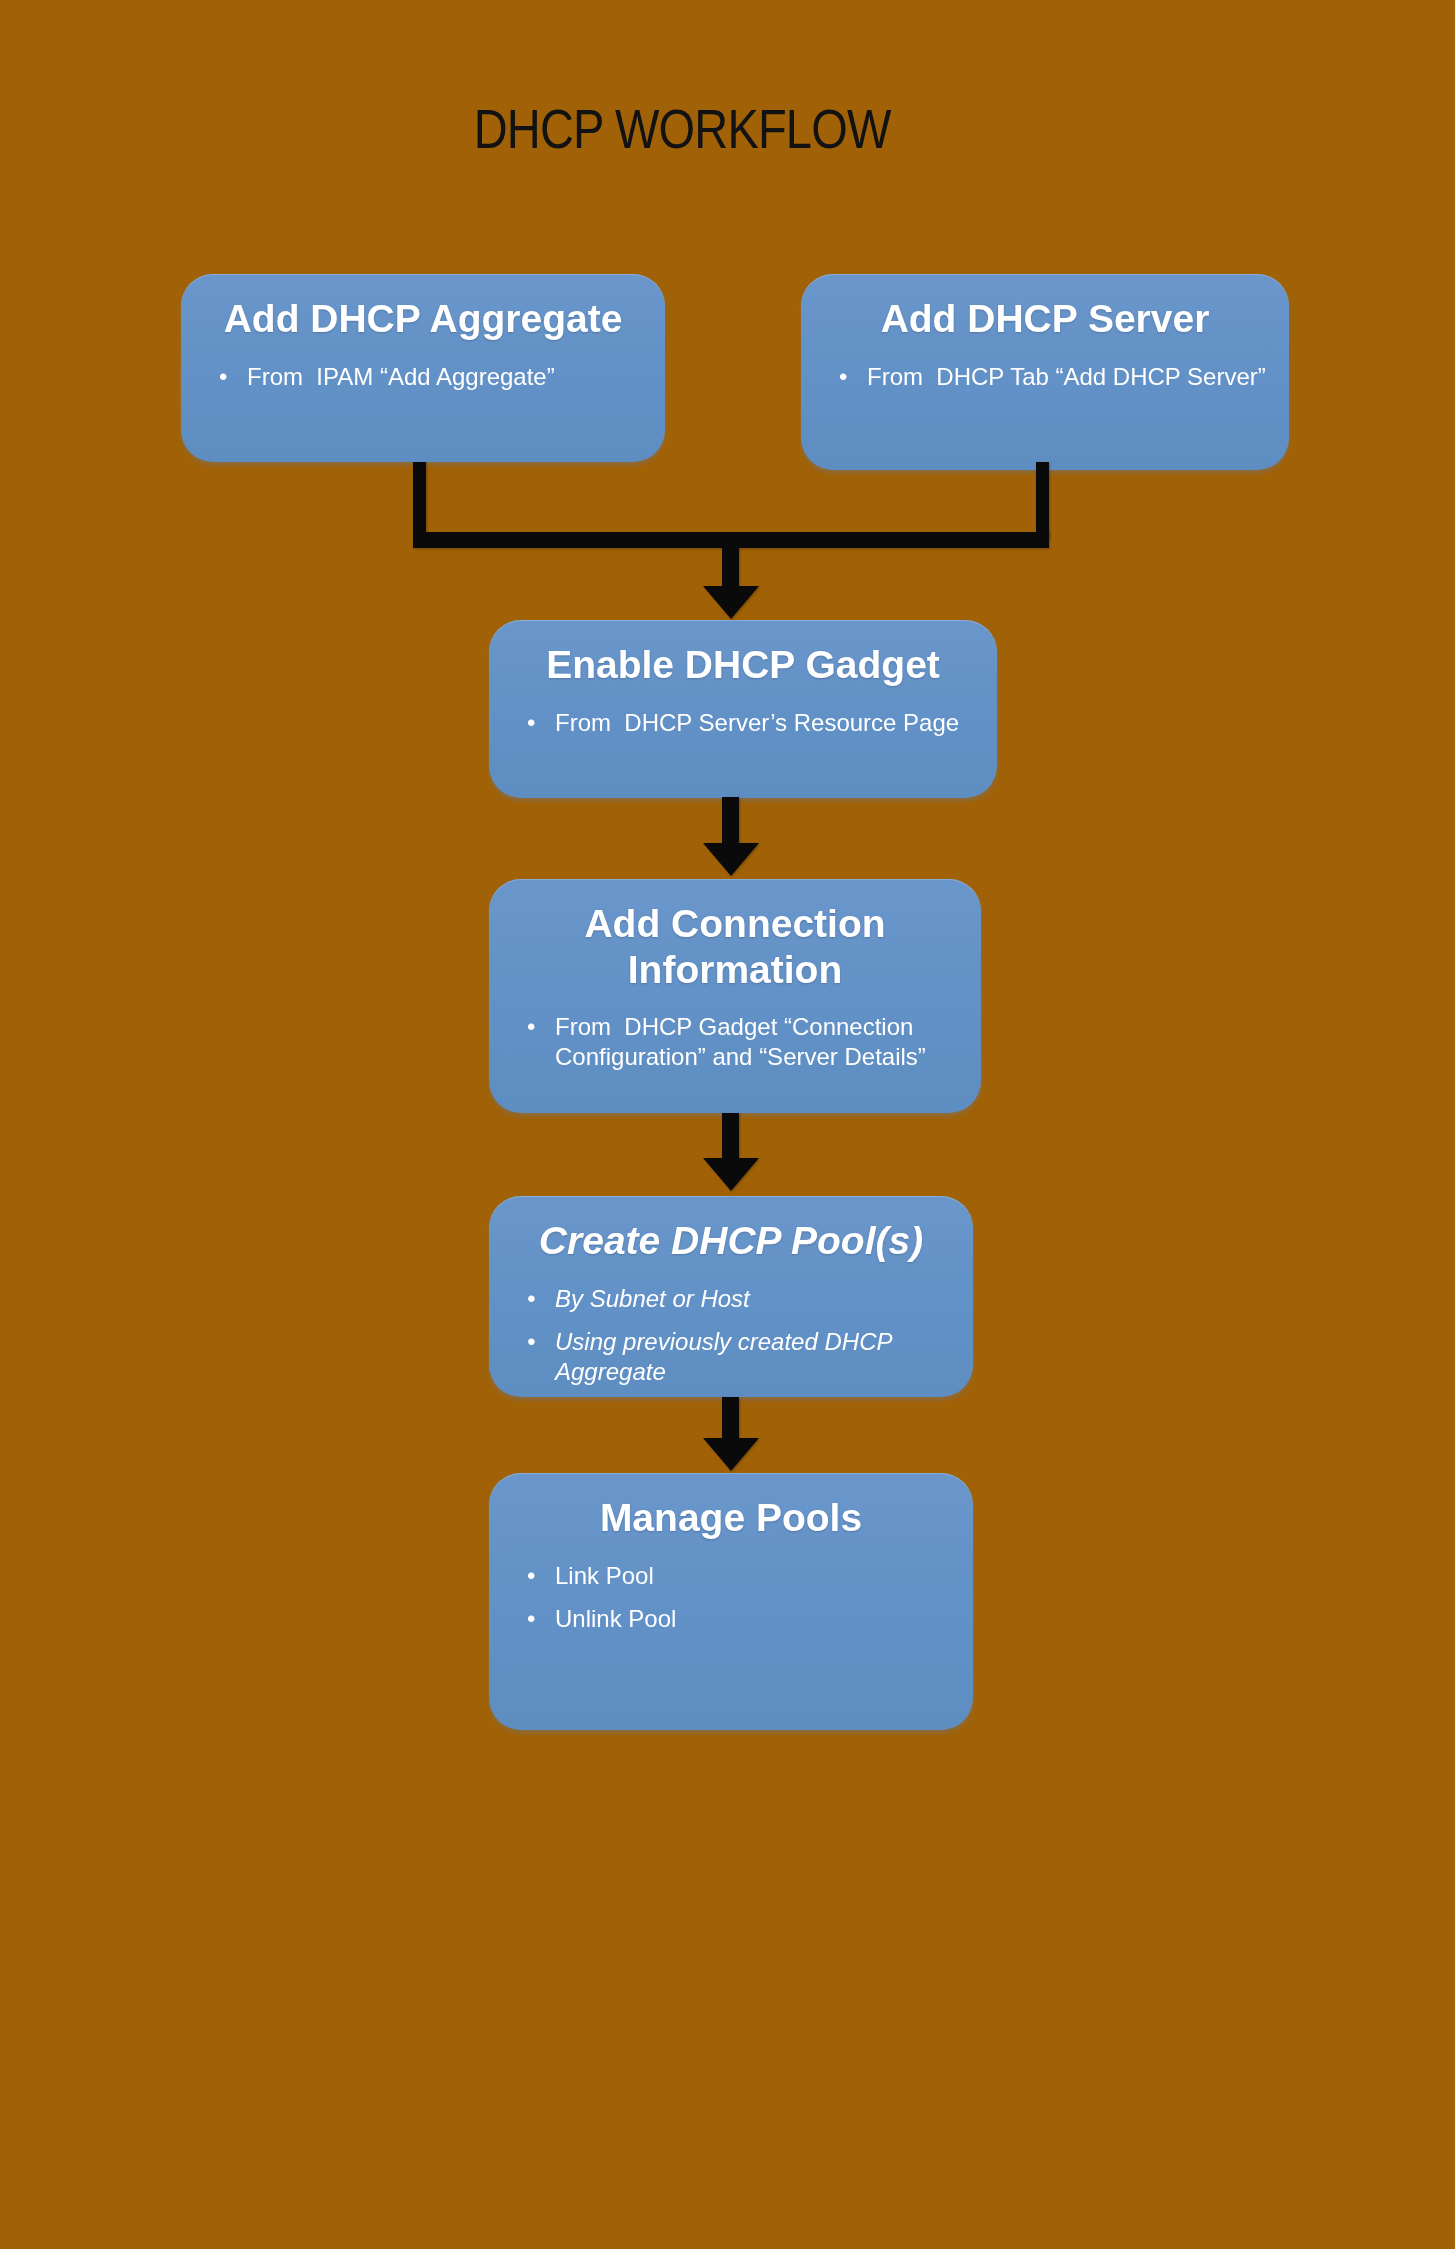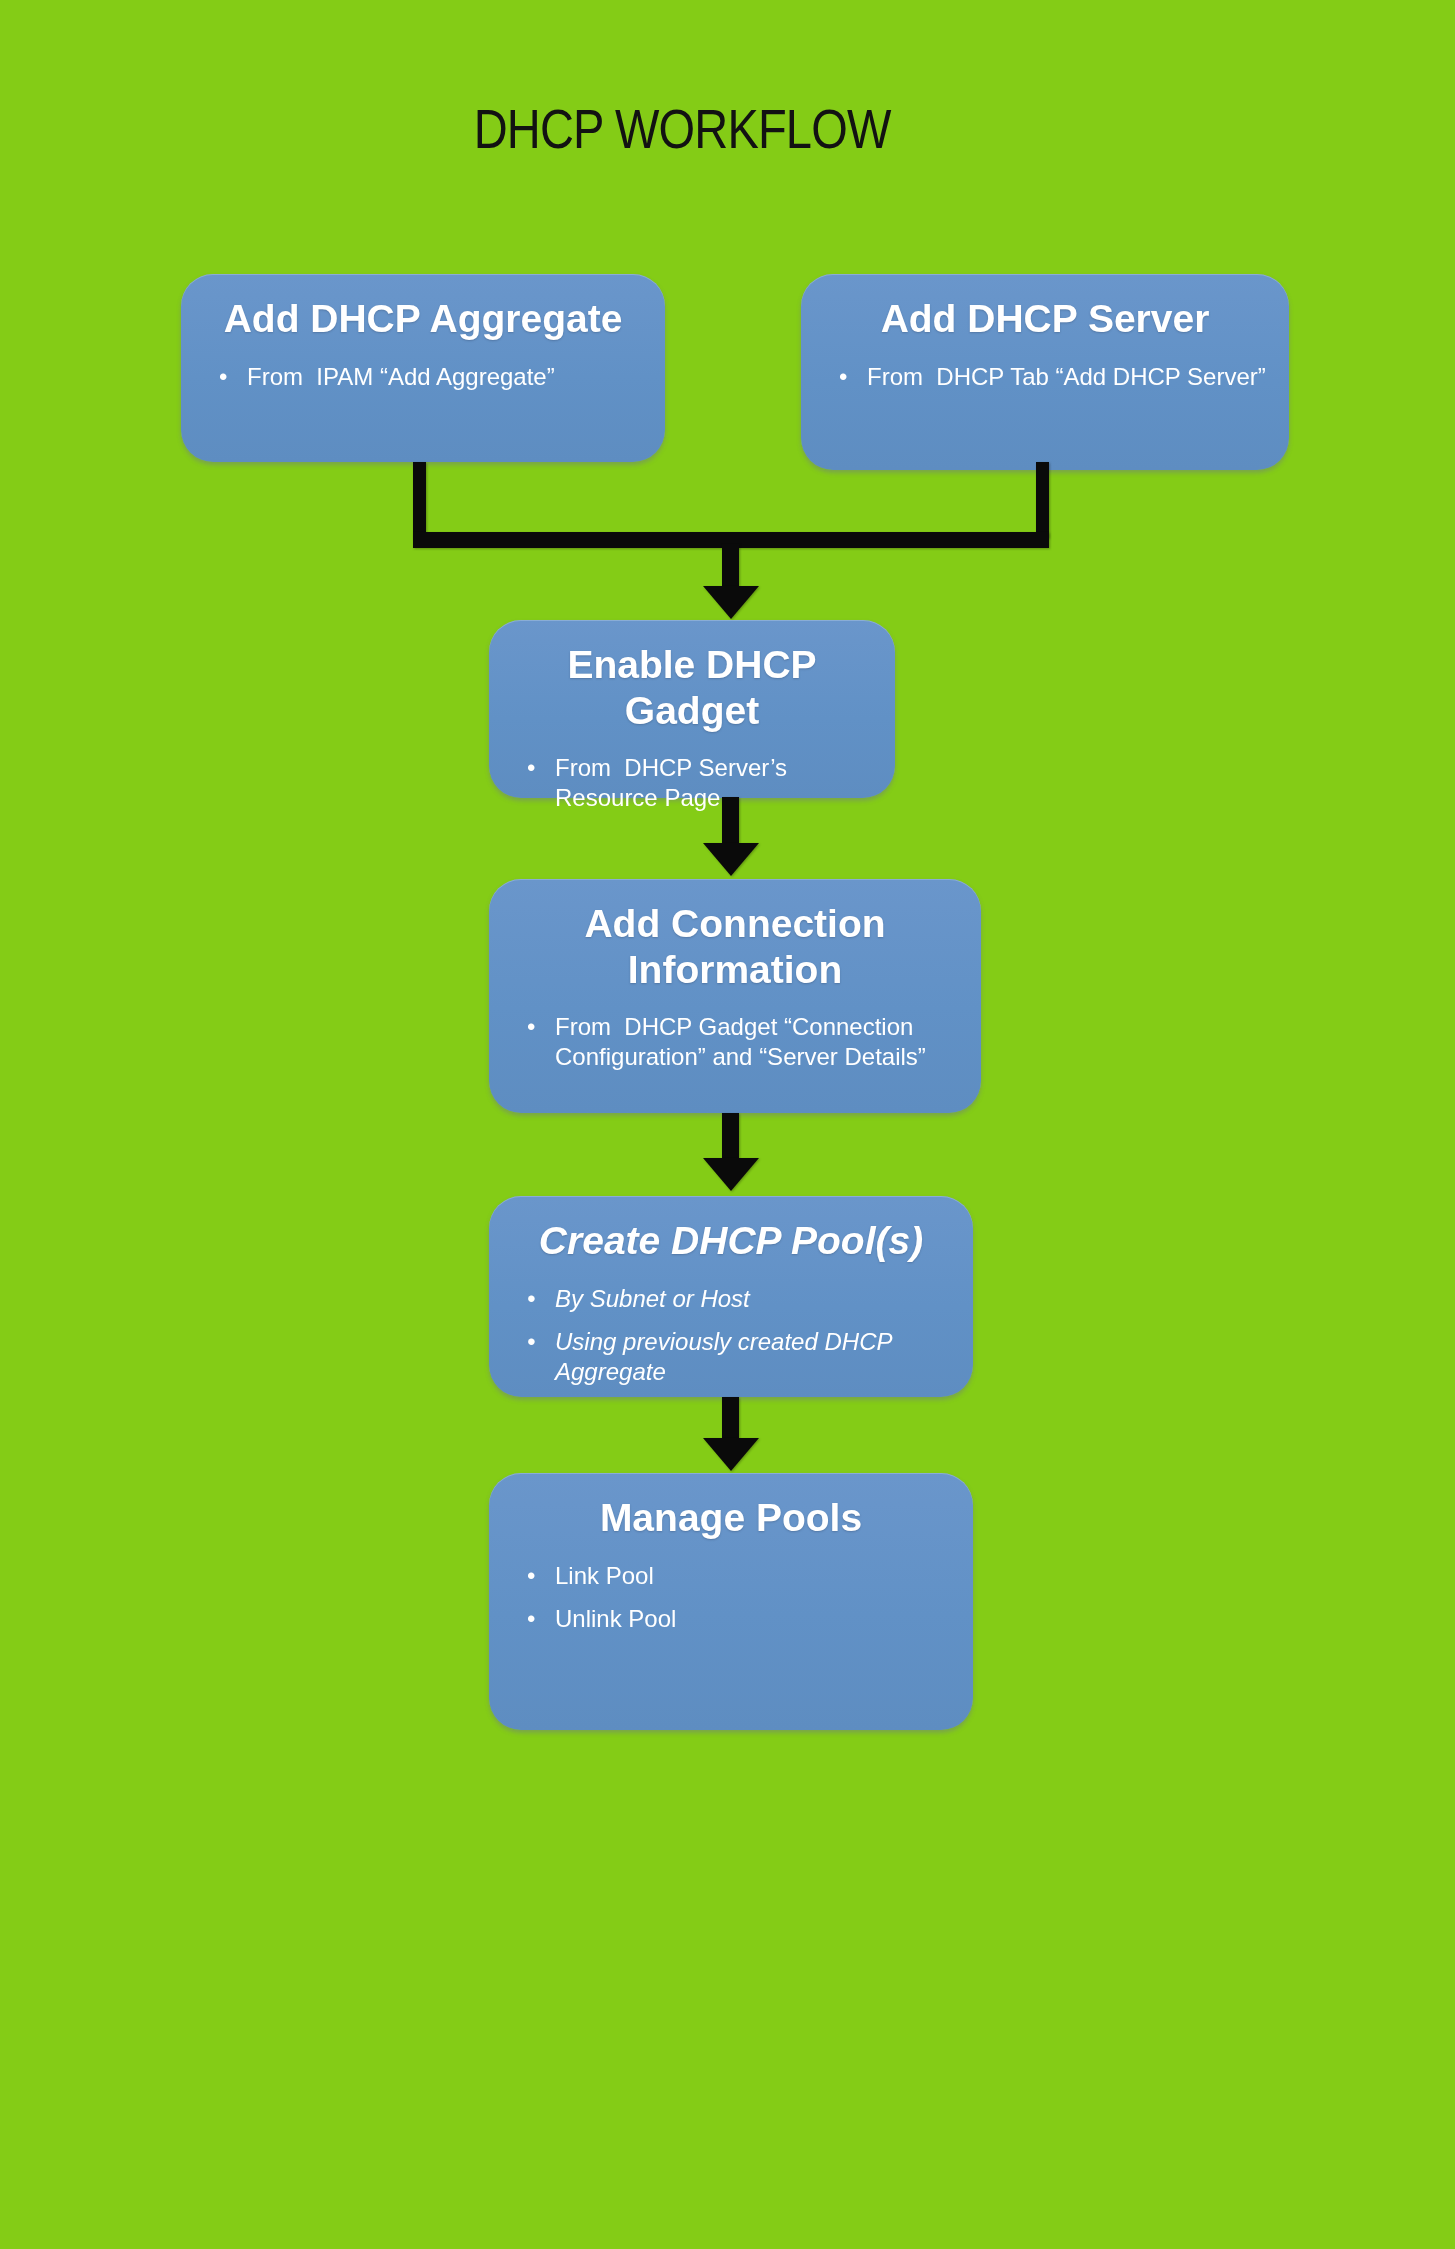--- a/index.html
+++ b/index.html
@@ -1,19 +1,19 @@
 <!DOCTYPE html>
 <html><head>
 <meta charset="utf-8">
 <style>
   html,body{margin:0;padding:0;background:#ffffff;}
   .page{
     position:relative;
     width:1455px;height:2249px;
-    background:#84cc16;
+    background:#a16207;
     font-family:"Liberation Sans", sans-serif;
     overflow:hidden;
   }
   .workflow-title{
     position:absolute;left:0;top:96px;width:1364px;
     text-align:center;color:#121212;
   }
   .workflow-title .title-text{
     display:inline-block;
     font-size:56px;font-weight:400;letter-spacing:-1px;
@@ -55,21 +55,21 @@
   .arrow-head{
     position:absolute;width:0;height:0;
     border-left:28px solid transparent;
     border-right:28px solid transparent;
     border-top:33px solid #0a0a0a;
     filter:drop-shadow(1px 1px 1px rgba(0,0,0,0.28));
   }
   
   .n1{left:181px;top:274px;width:484px;height:188px;}
   .n2{left:801px;top:274px;width:488px;height:196px;}
-  .n3{left:489px;top:620px;width:406px;height:178px;}
+  .n3{left:489px;top:620px;width:508px;height:178px;}
   .n4{left:489px;top:879px;width:492px;height:234px;}
   .n5{left:489px;top:1196px;width:484px;height:201px;font-style:italic;}
   .n6{left:489px;top:1473px;width:484px;height:257px;}
   
   .drop-left{left:413px;top:462px;width:13px;height:76px;}
   .drop-right{left:1036px;top:462px;width:13px;height:76px;}
   .crossbar{left:413px;top:532px;width:636px;height:16px;}
   .shaft-merge{left:722px;top:544px;width:17px;height:44px;}
   .head-merge{left:703px;top:586px;}
   .shaft-a{left:722px;top:797px;width:17px;height:47px;}

